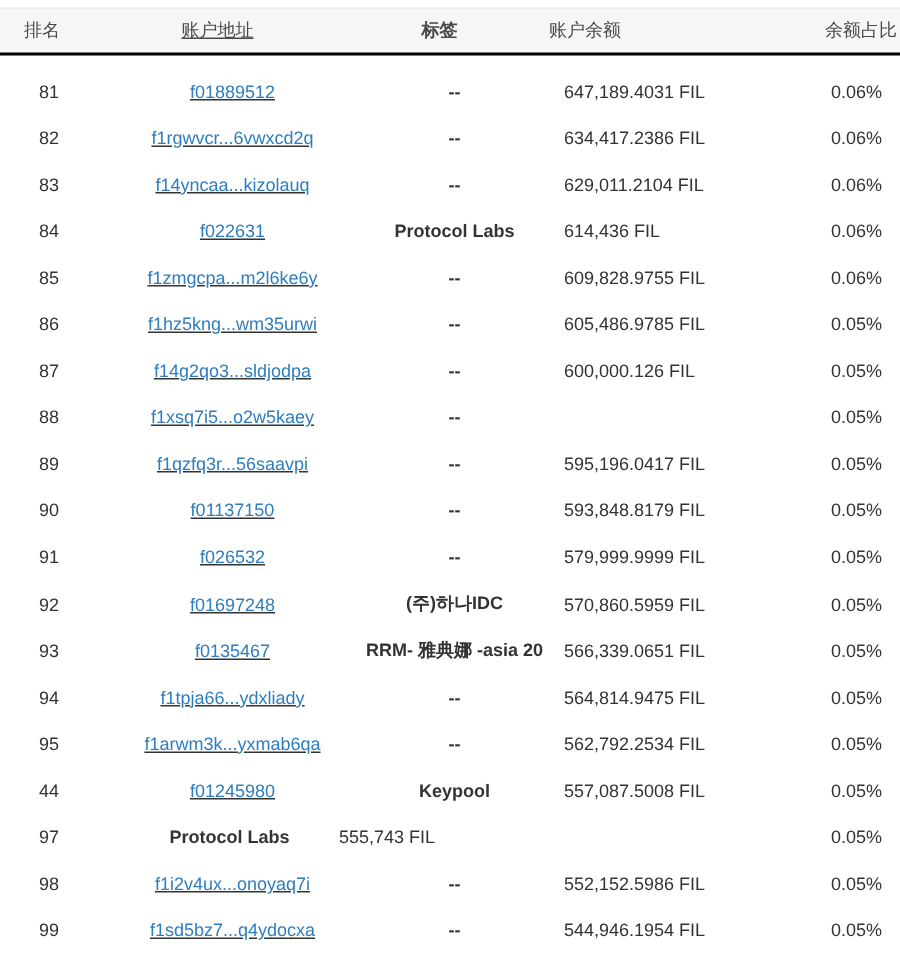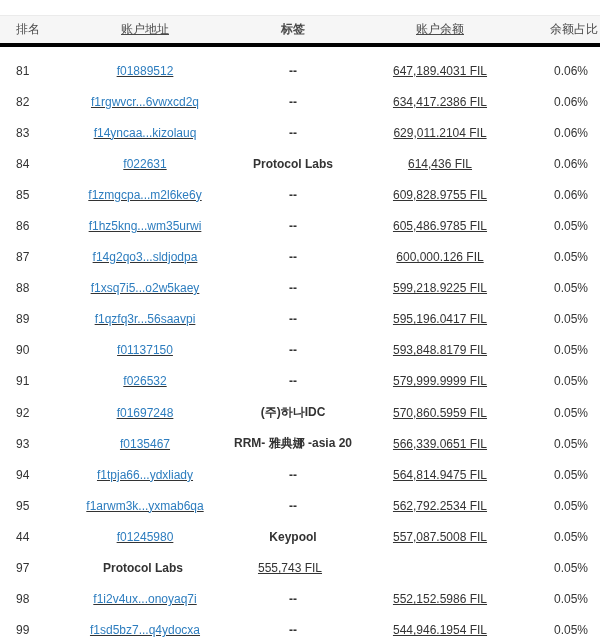--- a/index.html
+++ b/index.html
@@ -5,37 +5,37 @@
   * { margin: 0; padding: 0; box-sizing: border-box; }
   html, body { background: #ffffff; }
   body {
     width: 600px; height: 644px; overflow: hidden;
     font-family: "Liberation Sans", "DejaVu Sans", sans-serif;
     -webkit-font-smoothing: antialiased;
   }
   .rank-table { width: 600px; height: 644px; overflow: hidden; }
 
   .thead {
-    margin-top: 15px; height: 32px;
+    margin-top: 5px; height: 32px;
     background: #f6f6f6;
     border-top: 1px solid #ebebeb;
-    border-bottom: 4px solid #000000;
+    border-bottom: 2px solid #000000;
     display: flex; align-items: center;
     font-size: 12px; color: #4a4a4a;
   }
   .tbody { margin-top: 8px; }
   .trow {
     height: 31.1px; display: flex; align-items: center;
-    font-size: 12px; color: #333333; background: #ffffff;
+    font-size: 12px; color: #333333; background: #ffffff; padding-left: 10px;
   }
 
   .col-rank    { width: 70px;  padding-left: 16px; text-align: left; }
   .col-address { width: 150px; text-align: center; white-space: nowrap; text-decoration: underline; }
   .col-label   { width: 146px; text-align: center; white-space: nowrap; font-weight: bold; }
-  .col-balance { width: 148px; text-align: center; white-space: nowrap; text-decoration: underline; }
+  .col-balance { width: 148px; text-align: left; white-space: nowrap; }
   .col-percent { flex: 1; text-align: right; padding-right: 12px; white-space: nowrap; }
   .thead .col-percent { padding-right: 2px; }
 
   .address-link {
     color: #2d7dbf; text-decoration: none; cursor: pointer;
   }
 </style>
 </head>
 <body>
 
@@ -103,21 +103,20 @@
       <div class="col-address"><a class="address-link">f14g2qo3...sldjodpa</a></div>
       <div class="col-label">--</div>
       <div class="col-balance">600,000.126 FIL</div>
       <div class="col-percent">0.05%</div>
     </div>
 
     <div class="trow">
       <div class="col-rank">88</div>
       <div class="col-address"><a class="address-link">f1xsq7i5...o2w5kaey</a></div>
       <div class="col-label">--</div>
-      <div class="col-balance">599,218.9225 FIL</div>
       <div class="col-percent">0.05%</div>
     </div>
 
     <div class="trow">
       <div class="col-rank">89</div>
       <div class="col-address"><a class="address-link">f1qzfq3r...56saavpi</a></div>
       <div class="col-label">--</div>
       <div class="col-balance">595,196.0417 FIL</div>
       <div class="col-percent">0.05%</div>
     </div>

